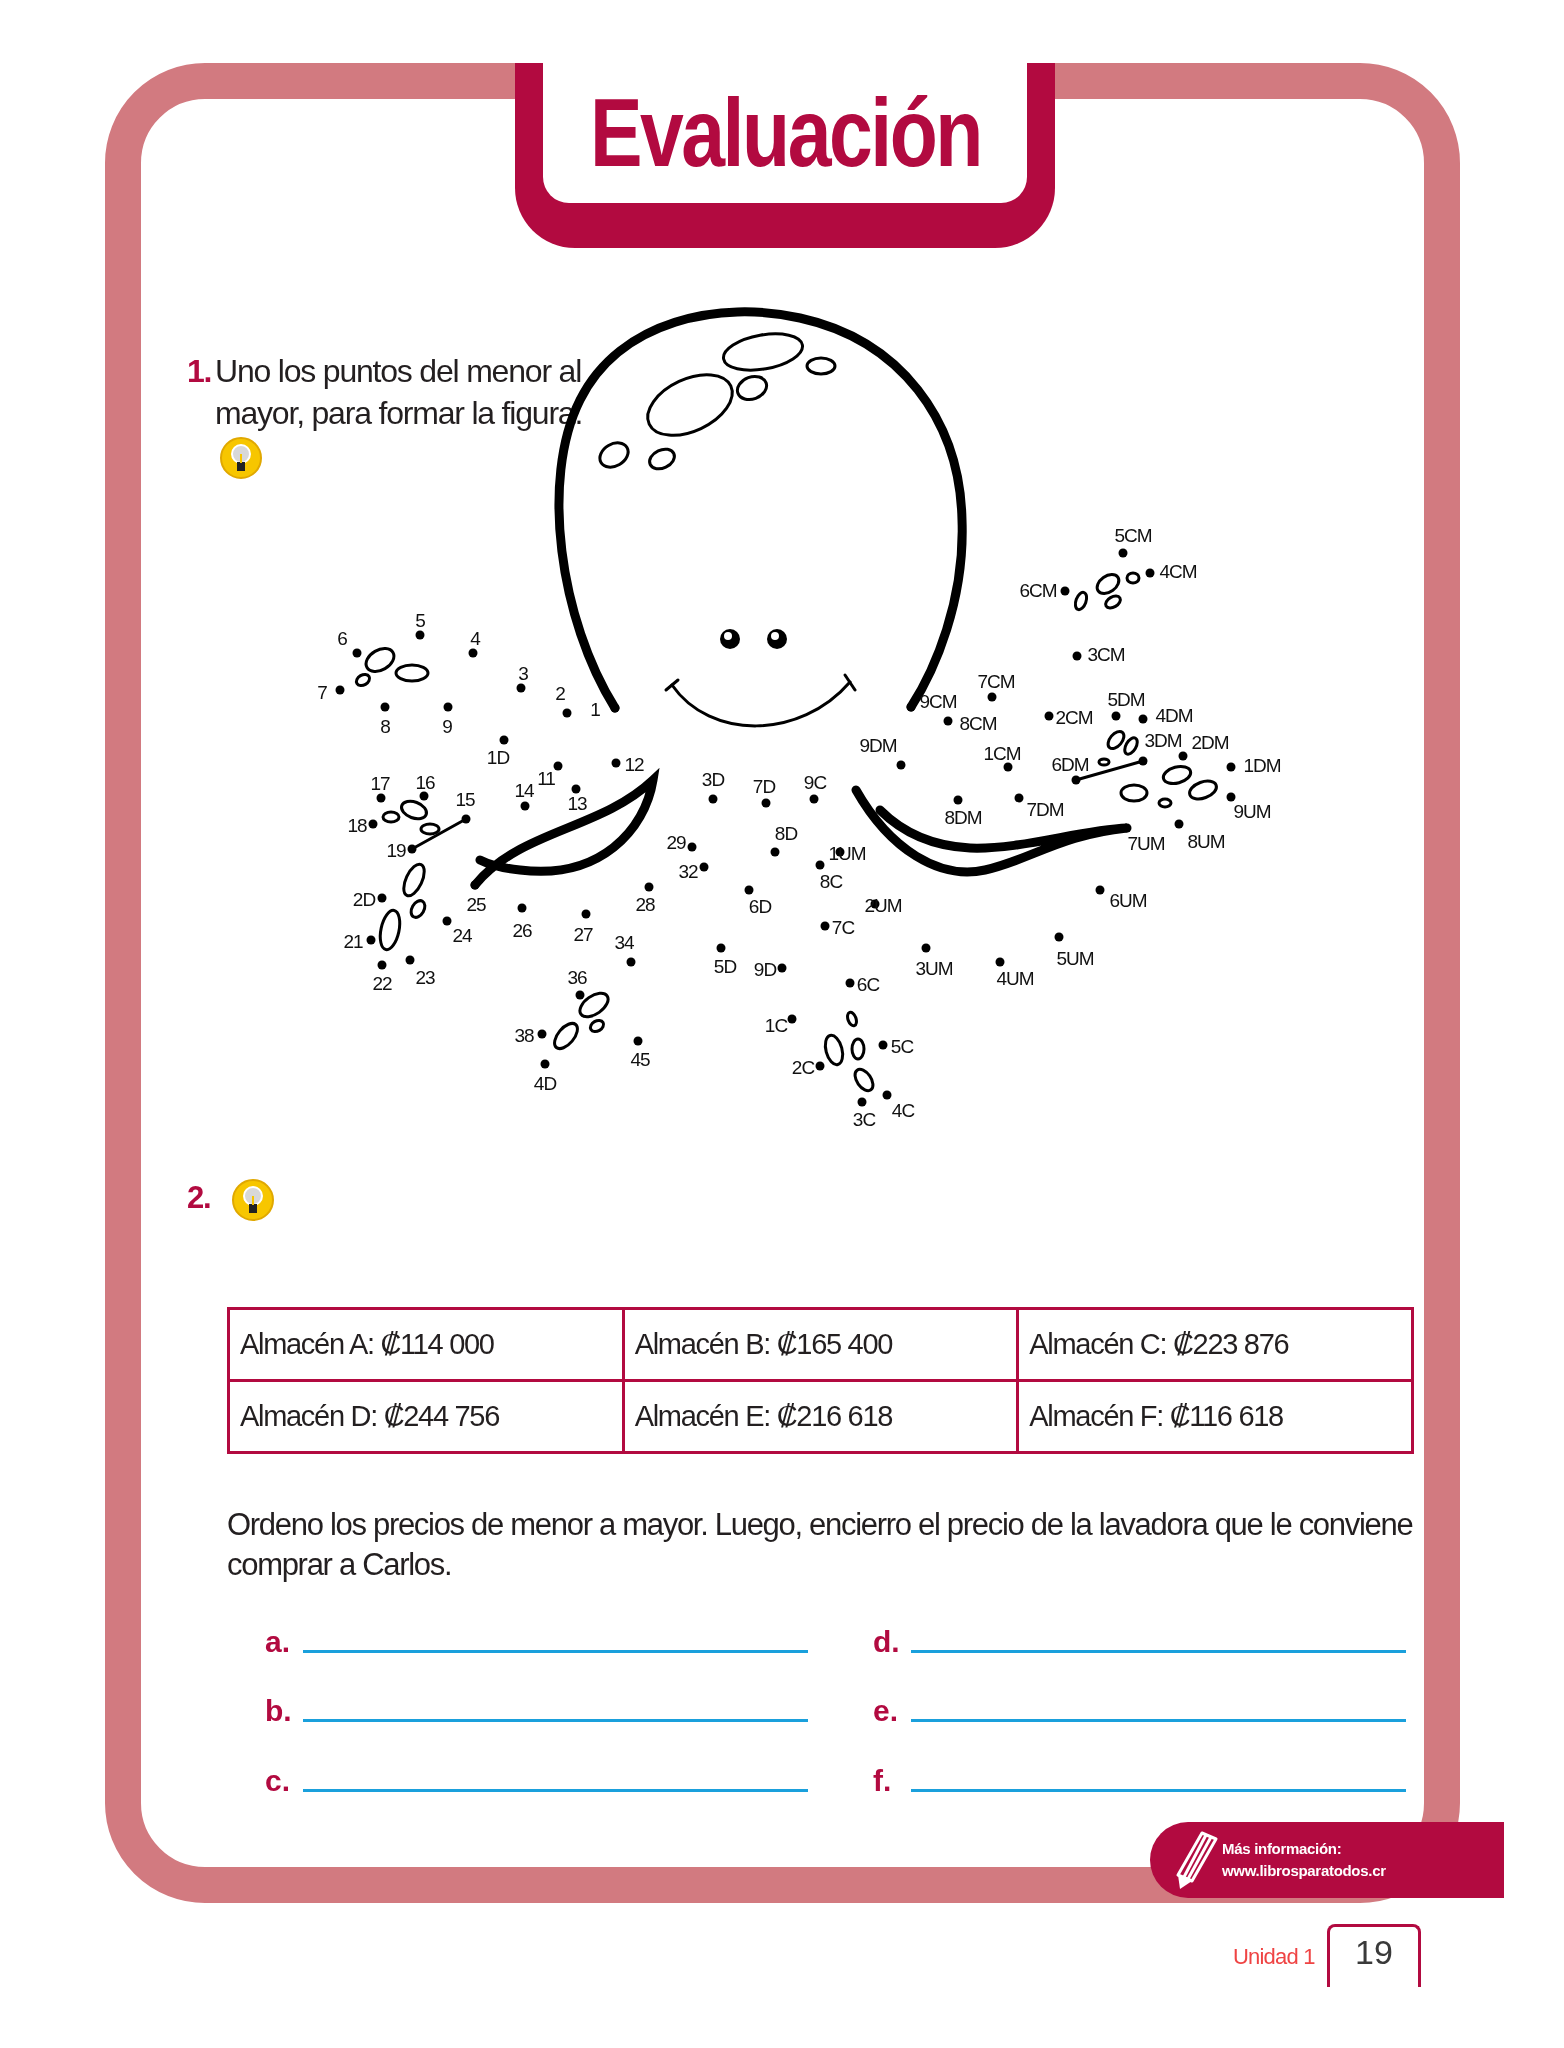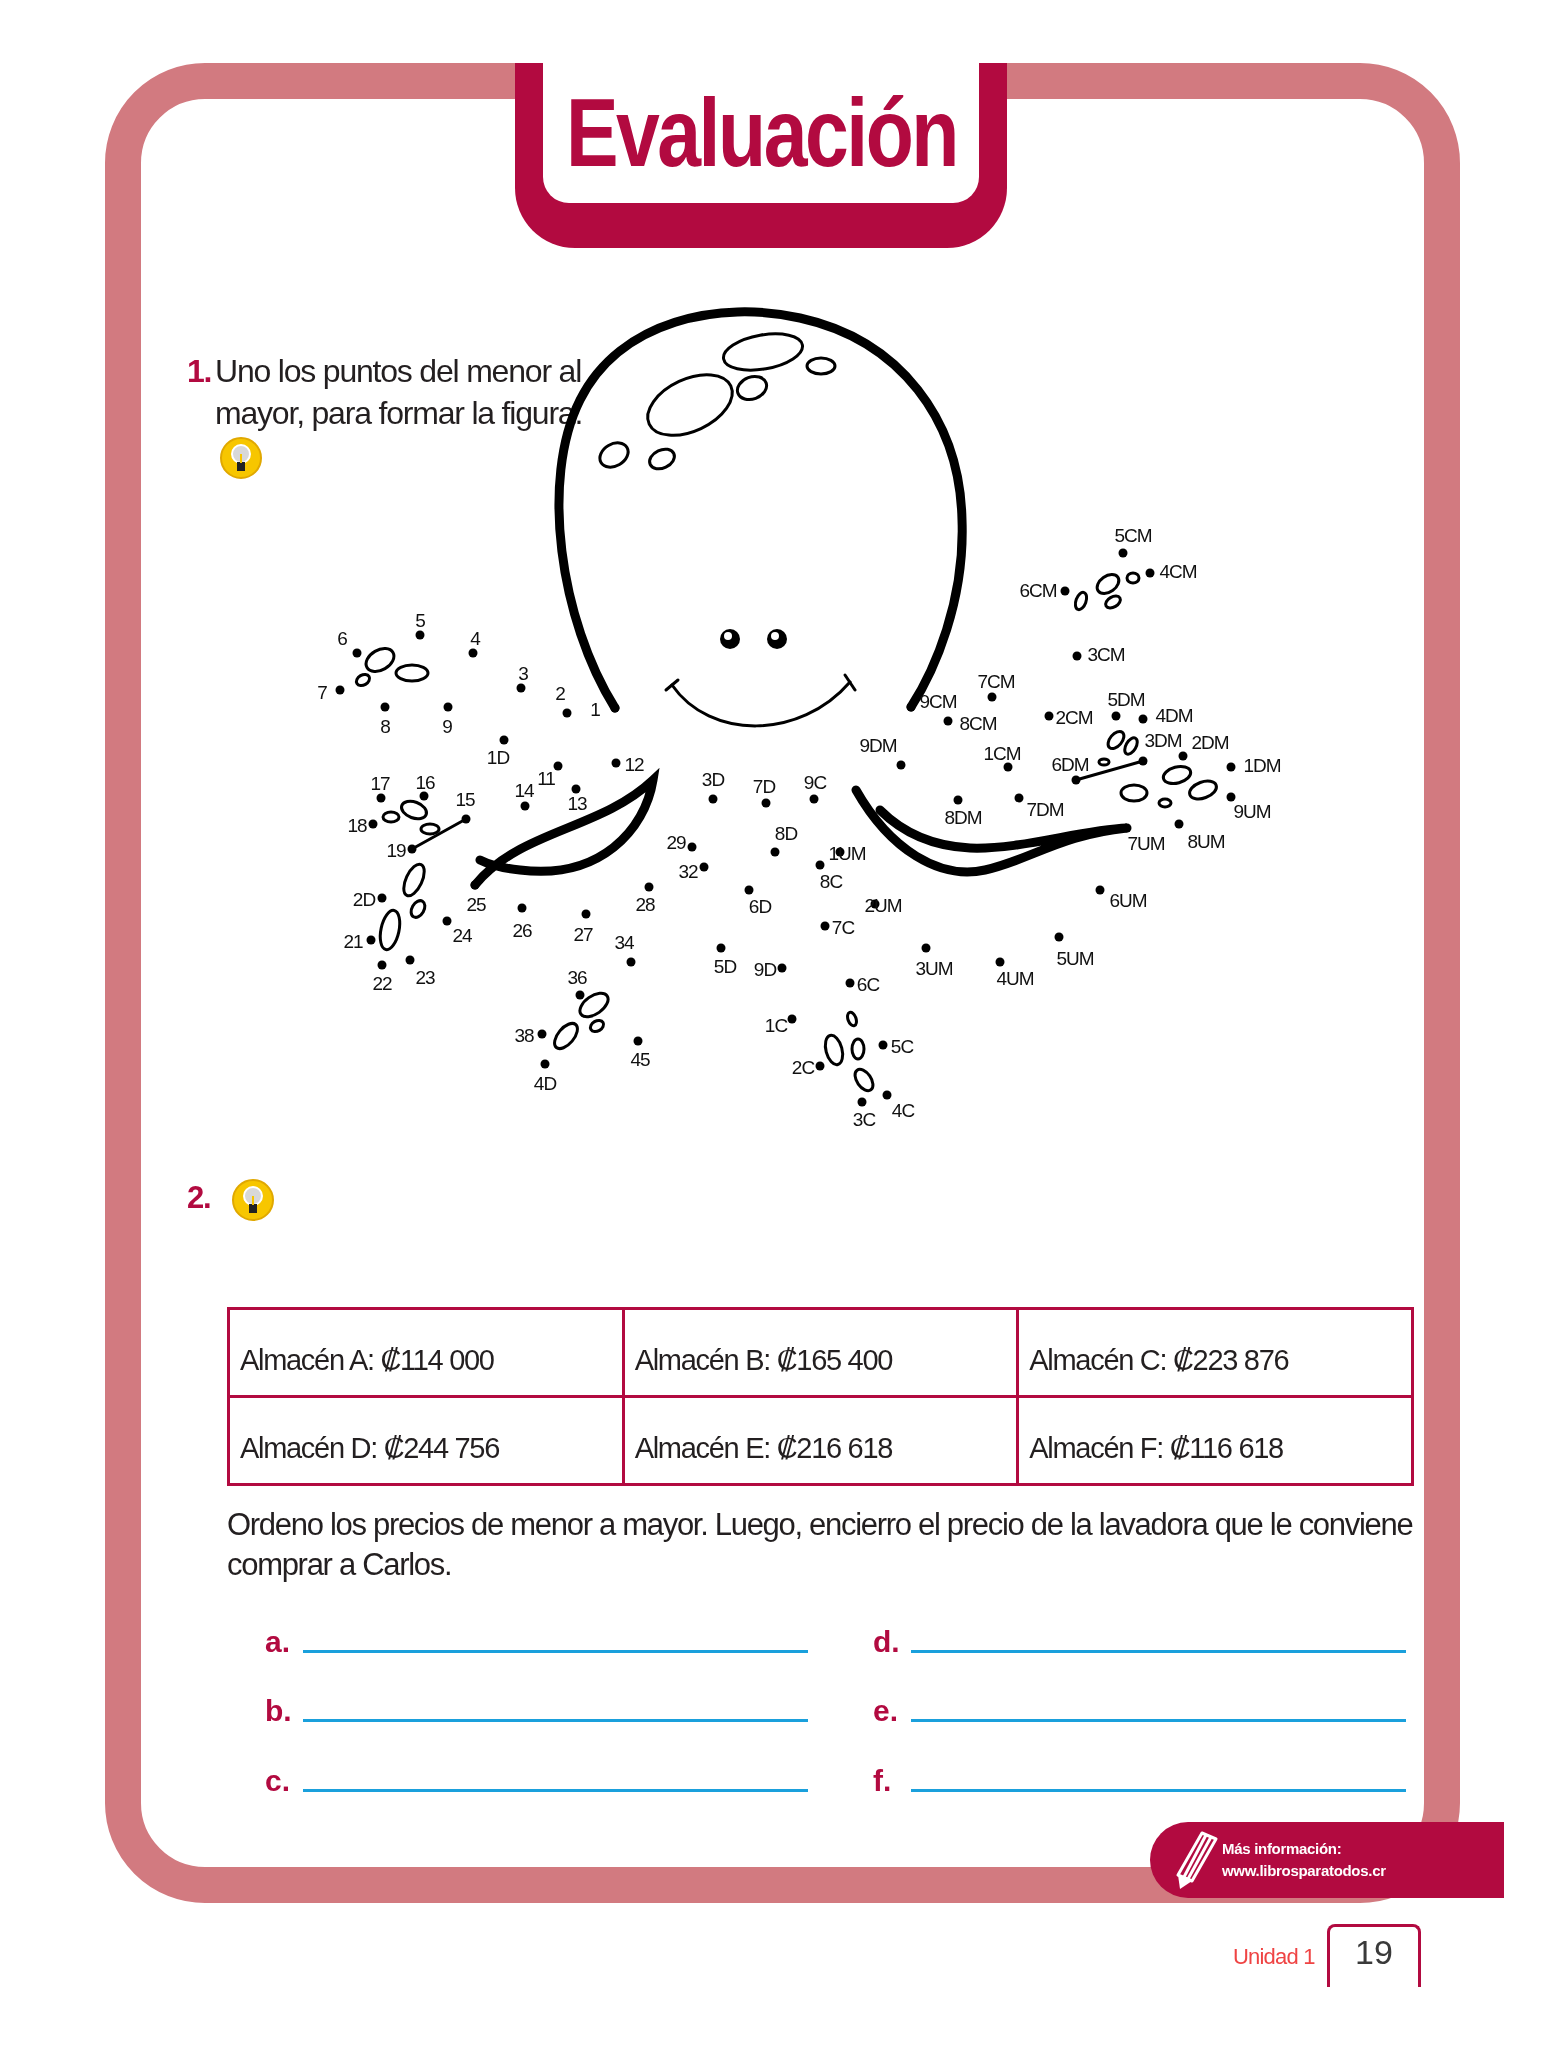--- a/index.html
+++ b/index.html
@@ -1,41 +1,41 @@
 <!DOCTYPE html>
 <html><head>
 <meta charset="utf-8">
 <style>
   html, body { margin: 0; padding: 0; background: #ffffff; }
   body { width: 1564px; height: 2048px; position: relative; overflow: hidden;
          font-family: "Liberation Sans", "DejaVu Sans", sans-serif; color: #231f20; }
   .frame { position: absolute; left: 105px; top: 63px; width: 1355px; height: 1840px;
            border: 36px solid #d27a80; border-radius: 100px; box-sizing: border-box; }
-  .title-tab { position: absolute; left: 515px; top: 63px; width: 492px; height: 185px;
+  .title-tab { position: absolute; left: 515px; top: 63px; width: 540px; height: 185px;
                background: #b20a40; border-radius: 0 0 60px 60px; }
   .title-tab .inner { position: absolute; left: 28px; top: 0; right: 28px; height: 140px;
                       background: #fff; border-radius: 0 0 26px 26px; display: flex;
                       align-items: center; justify-content: center; }
   .title-tab .txt { color: #b20a40; font-weight: bold; font-size: 96px; letter-spacing: -3px;
                     font-family: "Liberation Sans", sans-serif; transform: scaleX(0.82); }
   .q-num { color: #b20a40; font-weight: bold; }
   .q1 { position: absolute; left: 187px; top: 350px; width: 400px; font-size: 32px;
         line-height: 42px; letter-spacing: -1.2px; }
   .q1 .q-num { position: absolute; left: 0; top: 0; }
   .q1 .body { margin-left: 28px; display: block; }
   .bulb { display: inline-block; width: 44px; height: 44px; vertical-align: middle;
           margin-left: 4px; }
   .dots-svg { position: absolute; left: 0; top: 0; }
   .q2 { position: absolute; left: 187px; top: 1178px; width: 1230px; font-size: 31px;
         line-height: 40px; letter-spacing: -1.3px; }
   .q2 .q-num { position: absolute; left: 0; top: 0; }
   .q2 .body { display: block; margin-left: 40px; }
   table.prices { position: absolute; left: 227px; top: 1307px; width: 1187px;
                  border-collapse: collapse; }
-  table.prices td { border: 3px solid #b20a40; height: 69px; padding: 16px 0 0 10px;
+  table.prices td { border: 3px solid #b20a40; height: 69px; padding: 0 0 0 10px;
                     font-size: 29px; letter-spacing: -1.3px; width: 33.3%; }
   .instr { position: absolute; left: 227px; top: 1505px; width: 1200px; font-size: 31px;
            line-height: 40px; letter-spacing: -1.3px; }
   .answer { position: absolute; display: flex; align-items: flex-end; }
   .answer .lbl { color: #b20a40; font-weight: bold; font-size: 30px; width: 38px; }
   .answer .line { height: 3px; background: #1aa0dc; width: 505px; margin-bottom: 6px; }
   .info-banner { position: absolute; left: 1150px; top: 1822px; width: 354px; height: 76px;
                  background: #b20a40; border-radius: 40px 0 0 40px; display: flex; align-items: center; }
   .info-banner .pencil { width: 50px; height: 62px; margin-left: 22px; }
   .info-banner .texts { color: #fff; font-weight: bold; font-size: 15px; line-height: 22px;

